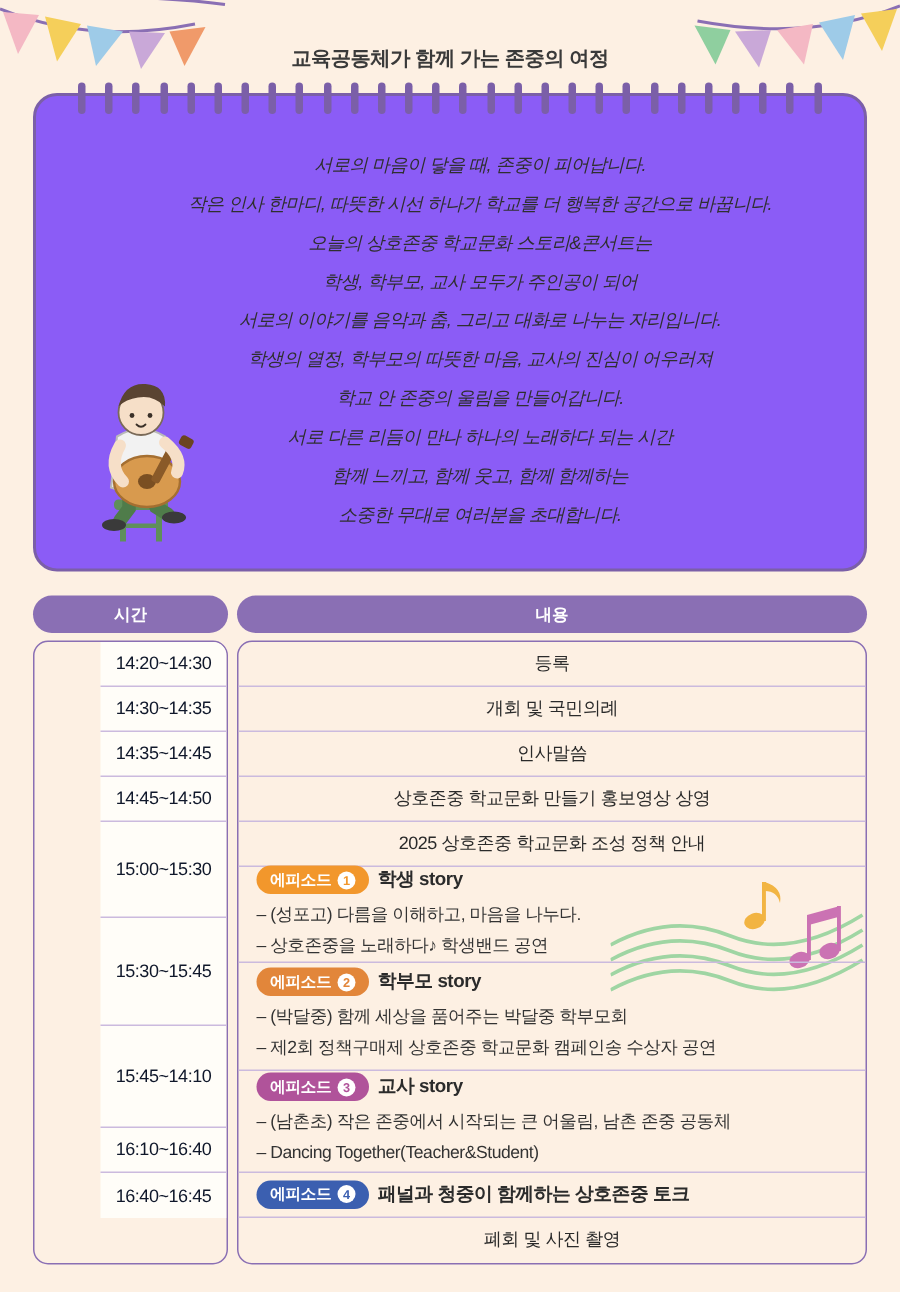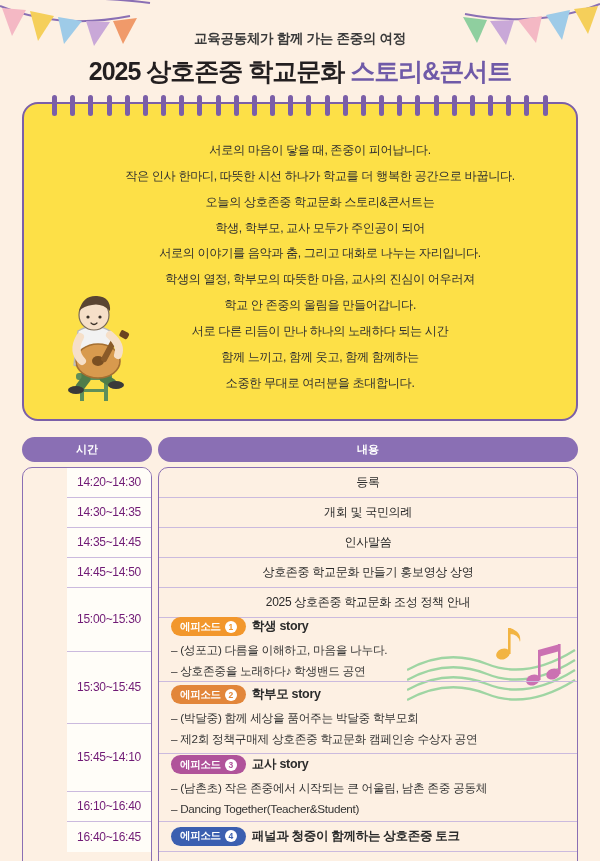--- a/index.html
+++ b/index.html
@@ -26,24 +26,25 @@
     margin-top:7px;
     font-size:25px; font-weight:bold; letter-spacing:-1px; color:#231f20;
   }
   .title .accent { color:#6f5aa8; }
 
   
   .card-wrap { margin:14px 22px 0 22px; position:relative; }
   .card {
     border:2.5px solid #7b5fa8;
     border-radius:16px;
-    background:#fde047;
+    background:#8b5cf6;
     padding:34px 20px 22px 20px;
     position:relative;
     min-height:288px;
+    font-style:italic;
   }
   .rings { position:absolute; top:-9px; left:28px; right:28px; height:22px; display:flex; justify-content:space-between; }
   .ring {
     width:5px; height:21px; border-radius:3px; background:#7b5fa8;
   }
   .card-text {
     text-align:center;
     font-size:12.2px;
     line-height:2.12;
     color:#2f2f2f;
@@ -69,21 +70,21 @@
   .col-time {
     width:130px; border:1.6px solid #8a6fb4; border-radius:10px; overflow:hidden;
     display:flex; flex-direction:column;
   }
   .col-content {
     flex:1; border:1.6px solid #8a6fb4; border-radius:10px; overflow:hidden;
     display:flex; flex-direction:column; position:relative;
   }
   .tcell {
     display:flex; align-items:center; justify-content:center;
-    font-size:12px; color:#701a75; letter-spacing:-0.3px;
+    font-size:12px; color:#0f172a; letter-spacing:-0.3px;
     border-bottom:1px solid #cbbade;
     background:#fffdf8;
     margin-left:44px;
   }
   .tcell:last-child { border-bottom:none; }
 
   .ccell {
     border-bottom:1px solid #cbbade;
     background:transparent;
     display:flex; flex-direction:column; justify-content:center;
@@ -130,23 +131,20 @@
       <polygon points="570,10 546,15 562,40" fill="#9ecbe8"></polygon>
       <polygon points="542,16 518,20 536,43" fill="#f4b8c4"></polygon>
       <polygon points="514,20 490,21 506,45" fill="#c9a8d8"></polygon>
       <polygon points="487,20 463,17 477,43" fill="#8fcf9f"></polygon>
     </g>
   </svg>
 </div>
 
 <div class="header">
   <div class="subtitle">교육공동체가 함께 가는 존중의 여정</div>
-  <div class="title">
-    <span>2025 상호존중 학교문화 </span><span class="accent">스토리&amp;콘서트</span>
-  </div>
 </div>
 
 <div class="card-wrap">
   <div class="card">
     <div class="rings">
       <span class="ring"></span>
         <span class="ring"></span>
         <span class="ring"></span>
         <span class="ring"></span>
         <span class="ring"></span>

